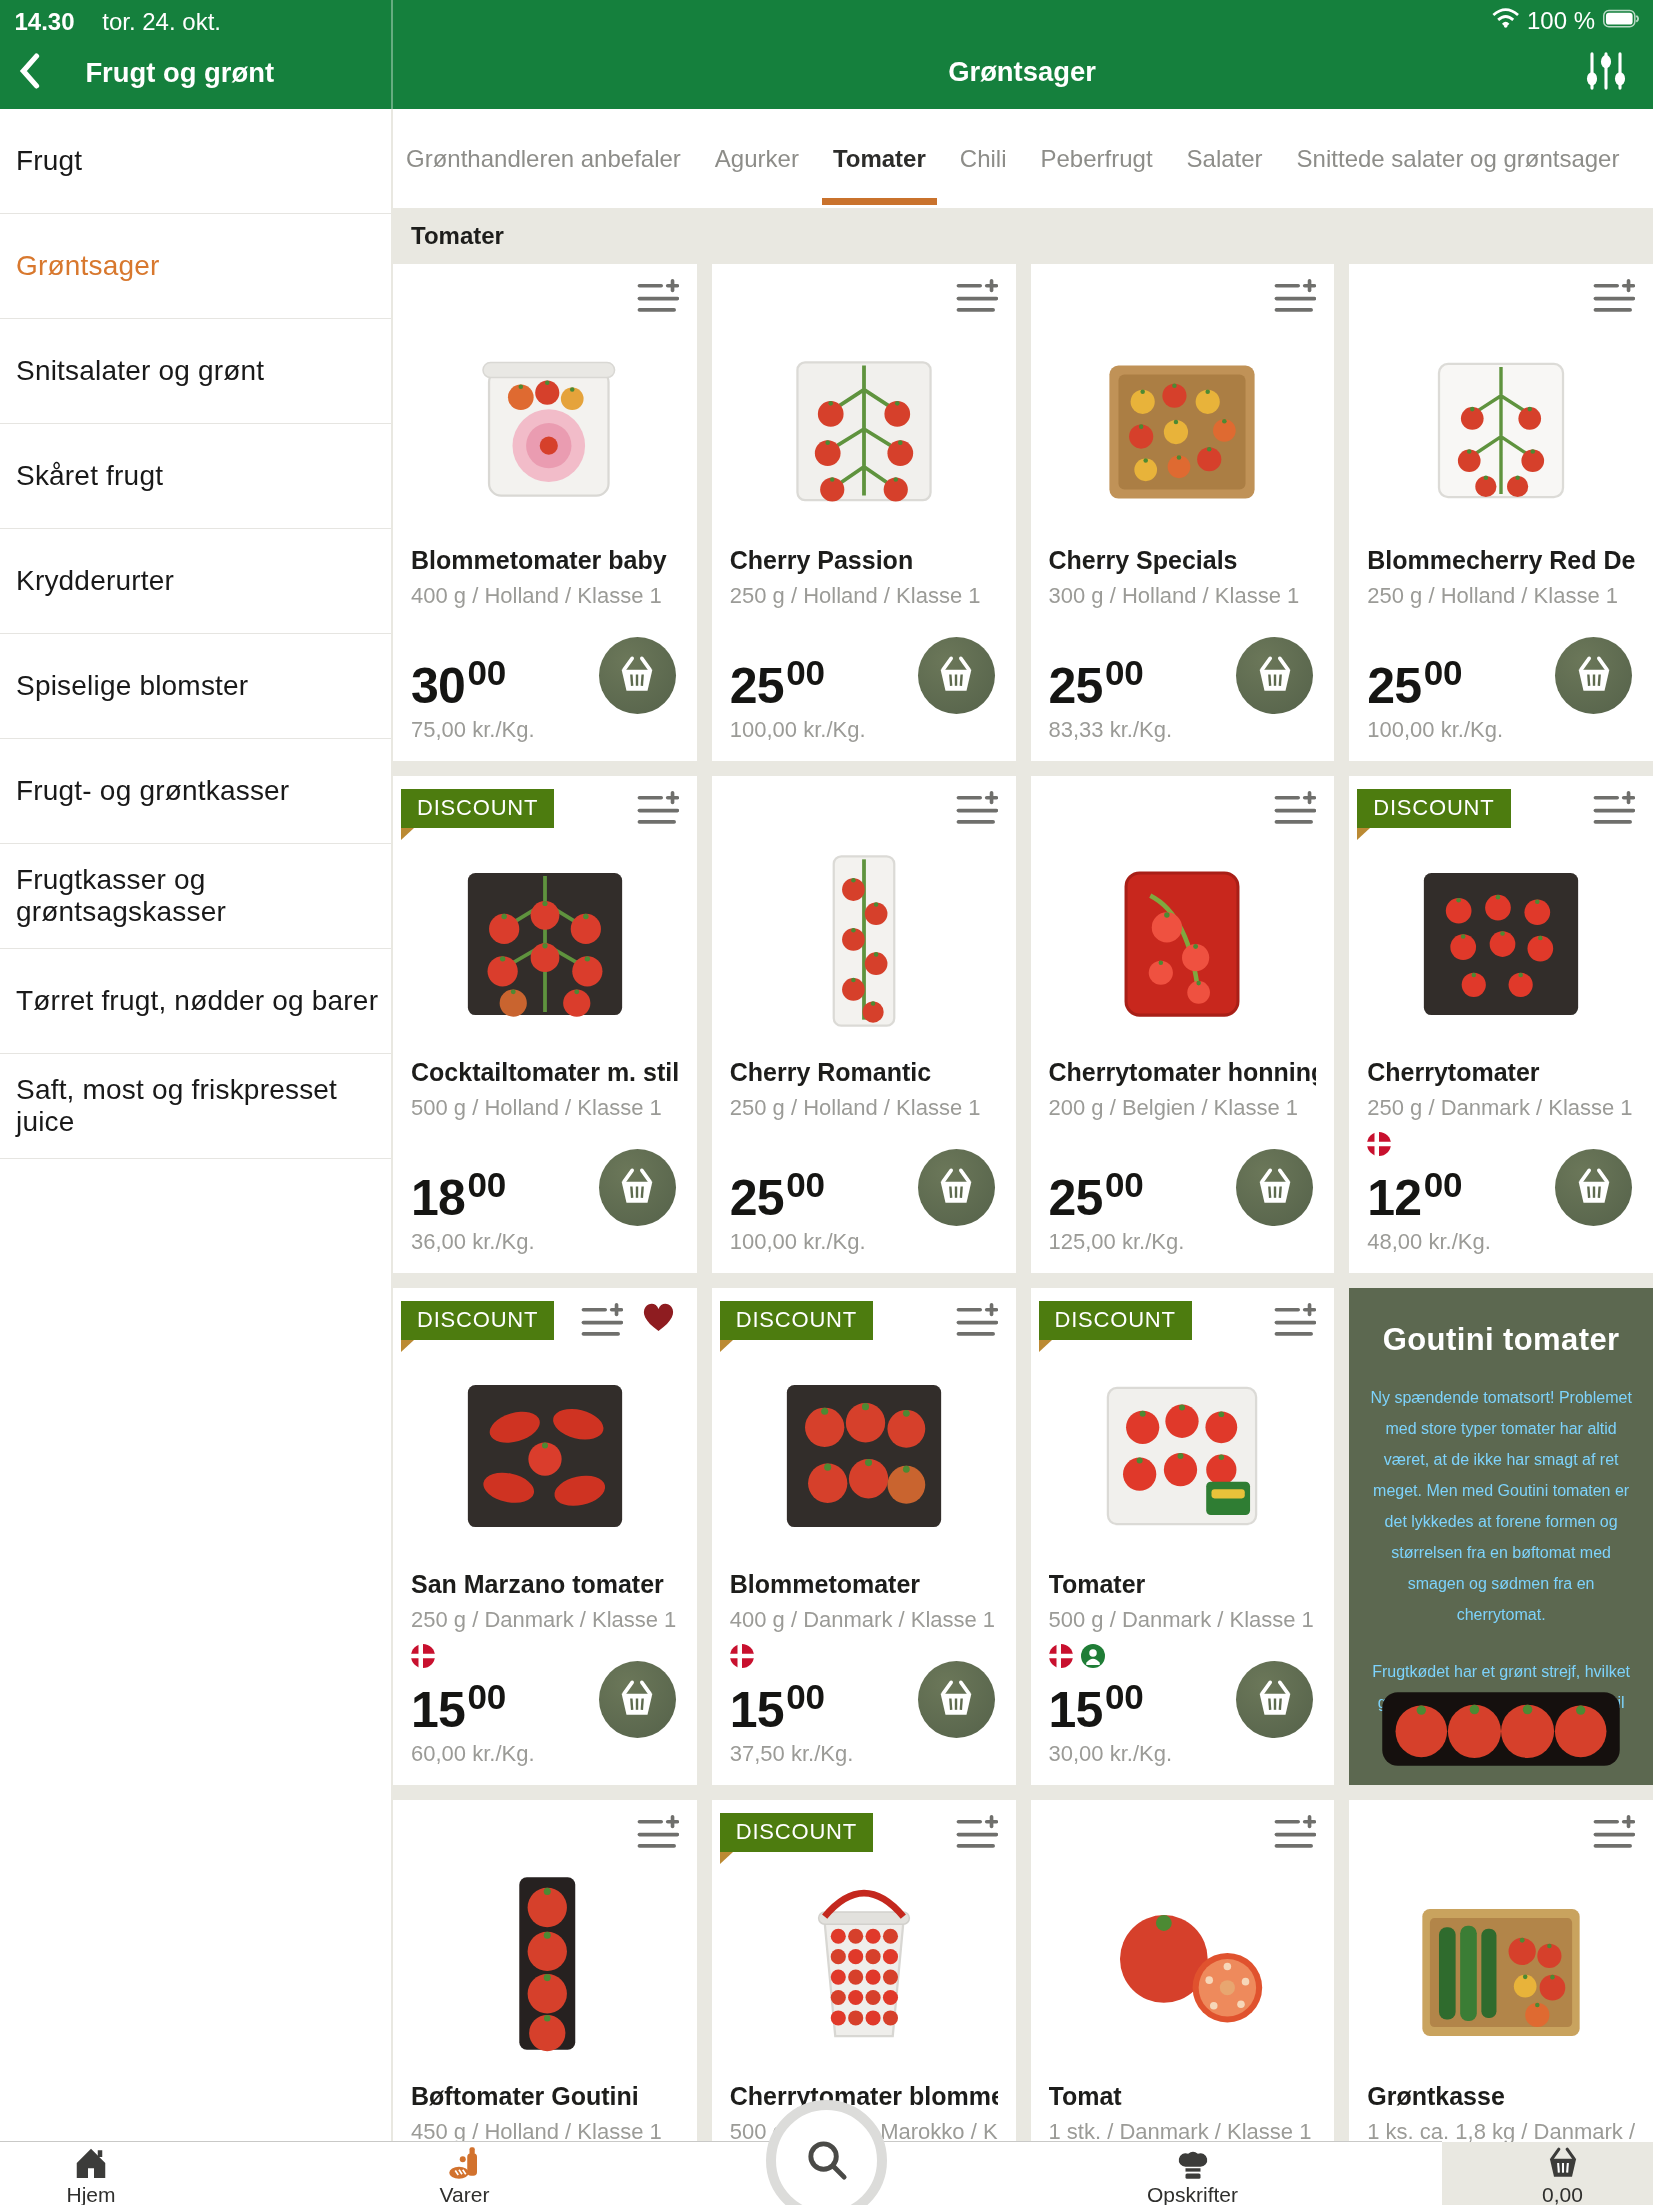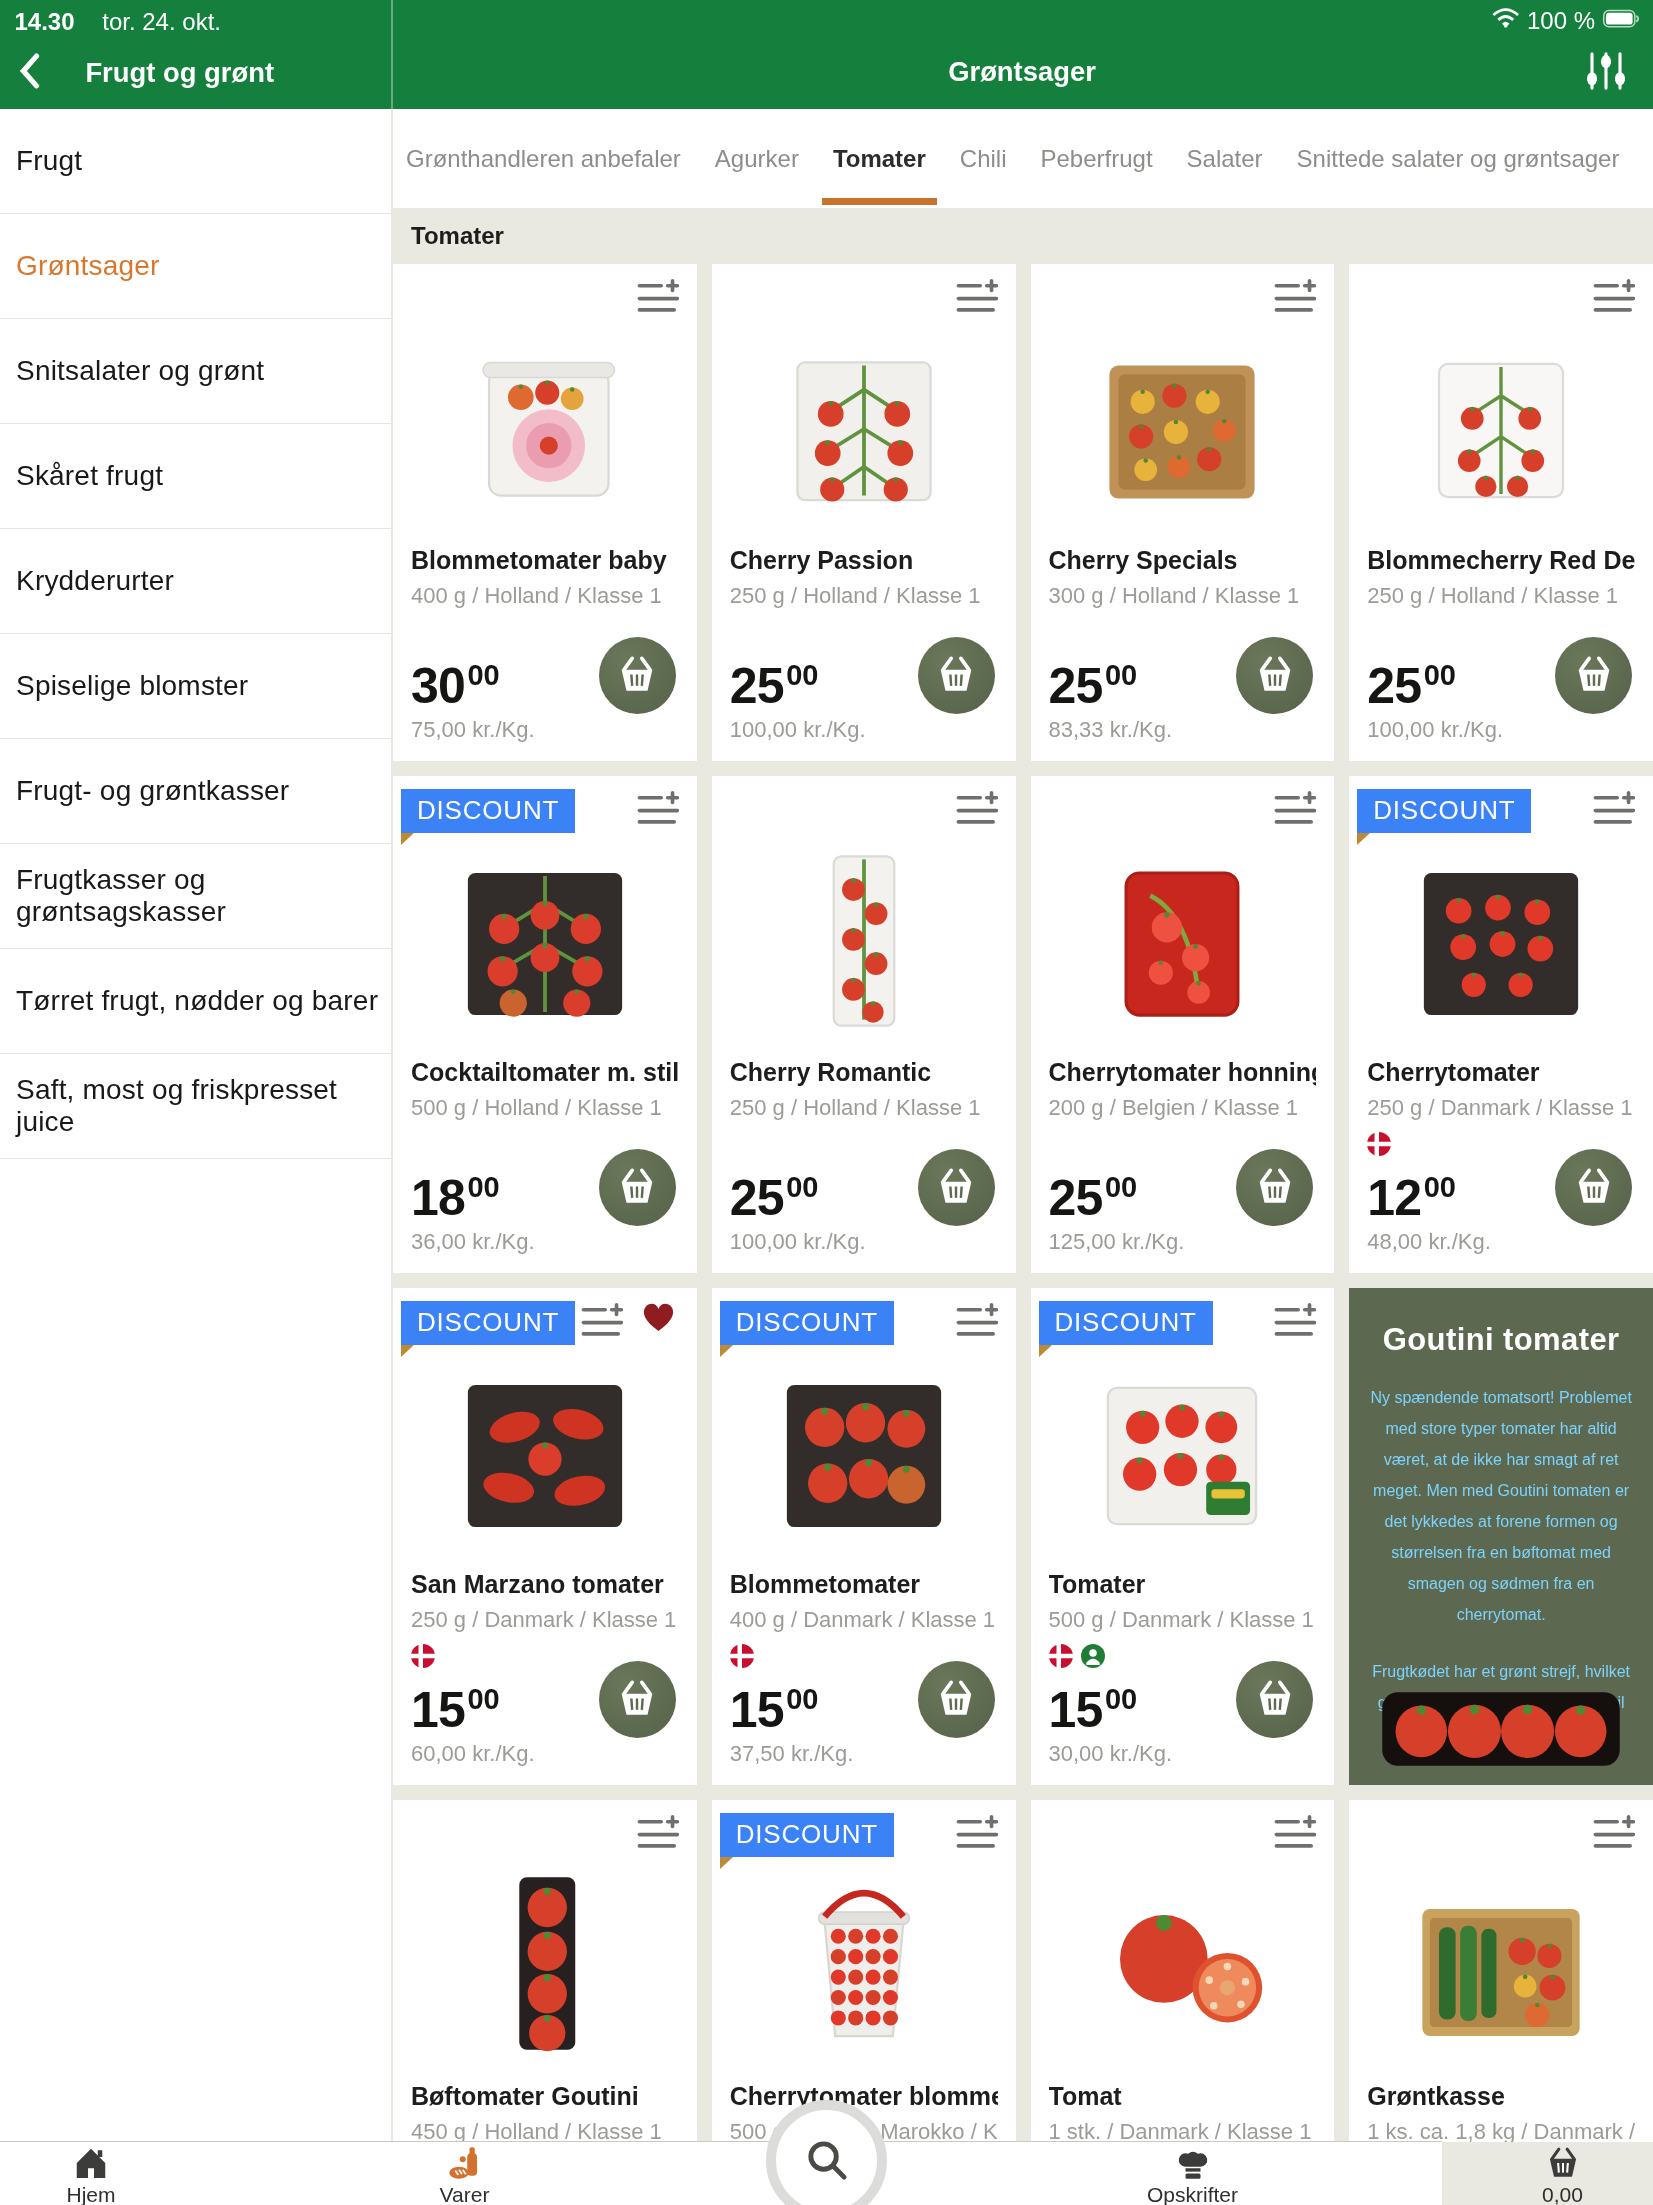--- a/index.html
+++ b/index.html
@@ -42,28 +42,28 @@
   
   .grid{position:absolute;left:393px;top:264px;width:1260px;height:1878px;overflow:hidden;
         display:grid;grid-template-columns:repeat(4,1fr);grid-auto-rows:497px;gap:15px;background:#e9e8e1;z-index:1;}
   .card{background:#fff;position:relative;overflow:hidden;}
   .imgbox{height:250px;padding-top:16px;display:flex;align-items:flex-end;justify-content:center;}
   .pname{margin:16px 18px 0;font-size:25px;font-weight:700;color:#1d1d1b;white-space:nowrap;overflow:hidden;}
   .pdet{margin:8px 18px 0;font-size:22px;color:#9b9b97;white-space:nowrap;overflow:hidden;}
   .prow{margin:11.3px 18px 0;height:26px;display:flex;gap:8px;align-items:center;}
   .pricewrap{position:absolute;left:18px;bottom:18px;}
   .price .int{font-size:50px;font-weight:800;color:#151513;letter-spacing:-0.8px;}
-  .price .dec{font-size:29px;font-weight:800;color:#151513;position:relative;top:-18px;margin-left:2.4px;}
+  .price .dec{font-size:35px;font-weight:800;color:#151513;position:relative;top:-18px;margin-left:2.4px;}
   .unit{font-size:22px;color:#9b9b97;margin-top:1.6px;}
   .basket{position:absolute;right:21px;bottom:47px;width:77px;height:77px;border-radius:50%;border:none;cursor:pointer;
           background:radial-gradient(circle at 36% 30%, #6b7759, #55624a);display:flex;align-items:center;justify-content:center;}
   .listicon{position:absolute;top:14.5px;right:18px;width:42px;height:36px;cursor:pointer;}
   .listicon.shifted{right:74px;}
   .heart{position:absolute;top:13px;right:19.4px;width:37px;height:32px;cursor:pointer;}
-  .badge{position:absolute;top:13px;left:8px;background:#3b82f6;color:#fff;font-size:26px;letter-spacing:0.8px;
+  .badge{position:absolute;top:13px;left:8px;background:#4d7c0f;color:#fff;font-size:22px;letter-spacing:0.8px;
          padding:5.7px 16px 7.3px;z-index:2;}
   .badge::after{content:"";position:absolute;left:0;top:100%;width:0;height:0;
                 border-top:12px solid #bb8a33;border-right:13.7px solid transparent;}
 
   
   .card.info{background:#5c6850;color:#fff;text-align:center;}
   .ititle{margin-top:34px;font-size:31px;font-weight:700;letter-spacing:0.4px;}
   .ibody{margin:24px 19.4px 0;}
   .ibody p{margin:0 0 26px;font-size:16px;line-height:31px;color:#7dd3fc;}
   .istrip{position:absolute;left:0;right:0;bottom:13px;display:flex;justify-content:center;}

